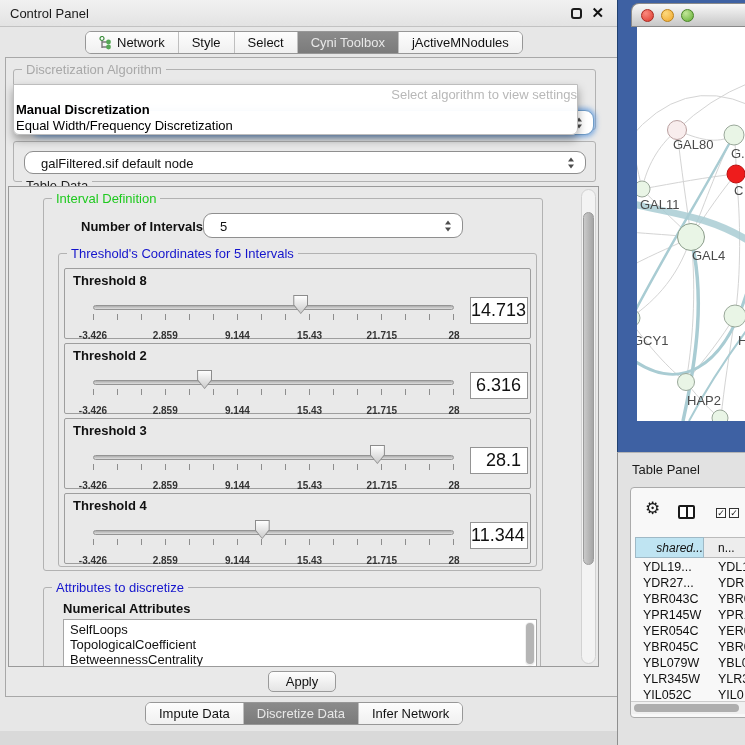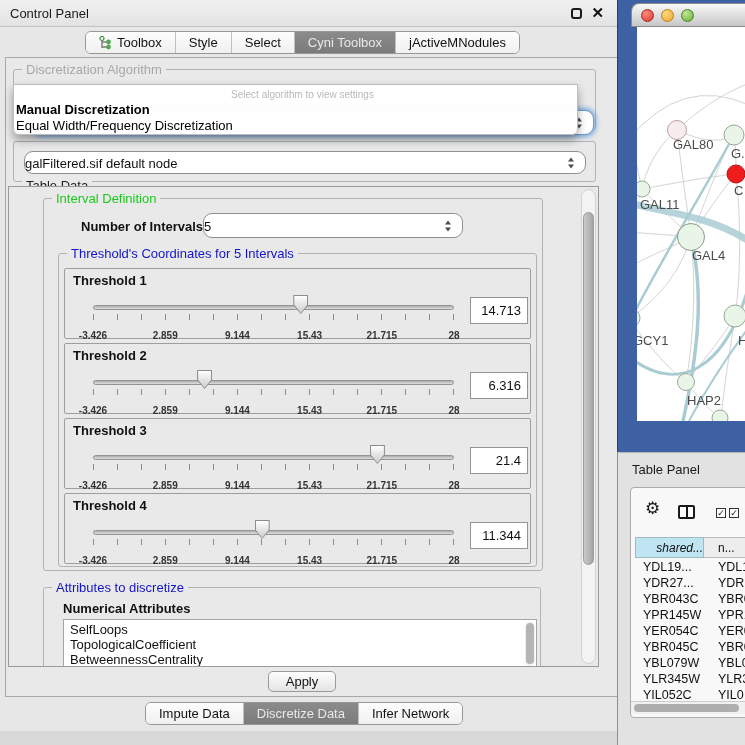--- a/index.html
+++ b/index.html
@@ -42,28 +42,28 @@
   .gtitle.dark  { color:#222;margin-top:44px; }
 
   .algo-group { left:7px; top:11px; width:583px; height:61px; }
   .algo-combo { position:absolute; left:18px; top:40px; width:562px; height:25px;
     background:#fff; border:1px solid #6f9cc8; border-radius:9px;
     box-shadow:0 0 5px 2px rgba(90,150,220,.75); }
 
   .popup { position:absolute; left:7px; top:26px; width:565px; height:51px; z-index:6;
     background:rgba(255,255,255,.97); border:1px solid #bdbdbd;
     border-radius:0 0 6px 6px; box-shadow:0 5px 10px rgba(0,0,0,.35); padding-top:2px; }
-  .popup-placeholder { text-align:center; color:#b8b8b8; font-size:10px; height:15px; line-height:15px;margin-left:14px; }
+  .popup-placeholder { text-align:right; color:#b8b8b8; font-size:13px; height:15px; line-height:15px;margin-left:14px; }
   .popup-item { font-size:13px; height:16px; line-height:16px; padding-left:2px; color:#000; }
   .popup-item.bold { font-weight:bold; }
 
   .tabledata-group { left:7px; top:83px; width:583px; height:41px; }
   .combo { position:absolute; background:#fff; border:1px solid #8f8f8f; border-radius:9px;
     font-size:13px; color:#111; }
-  .combo .combo-text { position:absolute; left:0; top:50%; transform:translateY(-50%); white-space:nowrap; }
+  .combo .combo-text { position:absolute; left:16px; top:50%; transform:translateY(-50%); white-space:nowrap; }
   .arrows { position:absolute; right:10px; top:50%; transform:translateY(-50%); width:7px; height:13px; }
   .arrows::before { content:""; position:absolute; left:0; top:1px;
     border-left:3.5px solid transparent; border-right:3.5px solid transparent; border-bottom:4.5px solid #4c4c4c; }
   .arrows::after { content:""; position:absolute; left:0; bottom:1px;
     border-left:3.5px solid transparent; border-right:3.5px solid transparent; border-top:4.5px solid #4c4c4c; }
   .tabledata-combo { left:18px; top:93px; width:562px; height:23px; }
 
   
   .scrollpane { position:absolute; left:2px; top:128px; width:591px; height:481px;
     border:1px solid #9a9a9a; background:#e9e9e9; overflow:hidden; }
@@ -86,21 +86,21 @@
     clip-path:polygon(0 0,100% 0,100% 52%,50% 100%,0 52%); background:#8c8c8c; }
   .thr-handle::before { content:""; position:absolute; inset:1px;
     clip-path:polygon(0 0,100% 0,100% 52%,50% 100%,0 52%);
     background:linear-gradient(#fefefe,#cccccc); }
   .thr-ticks { position:absolute; left:28px; top:45px; width:362px; height:6px;
     background-image:repeating-linear-gradient(to right,#8d8d8d 0 1px,transparent 1px 24px); }
   .thr-ticklabels { position:absolute; left:28px; top:53px; width:361px; height:12px; }
   .thr-ticklabels span { position:absolute; top:8px; transform:translateX(-50%);
     font-size:10px; font-weight:bold; color:#333; white-space:nowrap; }
   .thr-value { position:absolute; left:405px; top:28px; width:58px; height:27px;
-    background:#fff; border:1px solid #949494; font-size:13px; line-height:25px;
+    background:#fff; border:1px solid #949494; font-size:18px; line-height:25px;
     text-align:right; padding-right:6px; }
 
   .attr-group { left:34px; top:400px; width:498px; height:95px; }
   .attr-title { position:absolute; left:19px; top:13px; font-size:13px; font-weight:bold; }
   .attr-list { position:absolute; left:19px; top:31px; width:474px; height:49px;
     background:#fff; border:1px solid #a6a6a6; overflow:hidden; padding:2px 0 0 6px; }
   .attr-item { font-size:13px; line-height:15px; color:#111; white-space:nowrap; }
   .attr-scroll { position:absolute; right:1px; top:2px; width:10px; height:44px;
     background:#f0f0f0; border-radius:5px; }
   .attr-scroll-thumb { position:absolute; left:1px; top:1px; width:8px; height:41px;
@@ -169,21 +169,21 @@
   <div class="tabbar tabbar-top">
     <div class="tab">
       <svg width="13" height="14" viewBox="0 0 13 14">
         <line x1="3" y1="3" x2="3" y2="12" stroke="#7a7a7a" stroke-width="1.4"></line>
         <line x1="3" y1="6" x2="9" y2="6" stroke="#7a7a7a" stroke-width="1.4"></line>
         <line x1="3" y1="11" x2="9" y2="11" stroke="#7a7a7a" stroke-width="1.4"></line>
         <circle cx="3" cy="2.5" r="2" fill="#fff" stroke="#3f8f3f" stroke-width="1.2"></circle>
         <circle cx="9.5" cy="6" r="2.4" fill="#56a856"></circle>
         <circle cx="9.5" cy="11" r="2.4" fill="#56a856"></circle>
       </svg>
-      <span>Toolbox</span>
+      <span>Network</span>
     </div>
     <div class="tab">
       <span>Style</span>
     </div>
     <div class="tab">
       <span>Select</span>
     </div>
     <div class="tab selected">
       <span>Cyni Toolbox</span>
     </div>
@@ -222,21 +222,21 @@
         <span class="num-label">Number of Intervals</span>
         <div class="combo num-spinner">
           <span class="combo-text">5</span>
           <span class="arrows"></span>
         </div>
 
         <div class="group threshcoord-group">
           <span class="gtitle blue">Threshold's Coordinates for 5 Intervals</span>
           <div>
               <div class="thr-box">
-    <span class="thr-label">Threshold 1</span>
+    <span class="thr-label">Threshold 8</span>
     <div class="thr-track"></div>
     <div class="thr-handle" style="left: 228.291px;"></div>
     <div class="thr-ticks"></div>
     <div class="thr-ticklabels">
                   <span style="left: 0%;">-3.426</span>
                   <span style="left: 20%;">2.859</span>
                   <span style="left: 40%;">9.144</span>
                   <span style="left: 60%;">15.43</span>
                   <span style="left: 80%;">21.715</span>
                   <span style="left: 100%;">28</span>
@@ -264,21 +264,21 @@
     <div class="thr-handle" style="left: 304.894px;"></div>
     <div class="thr-ticks"></div>
     <div class="thr-ticklabels">
                   <span style="left: 0%;">-3.426</span>
                   <span style="left: 20%;">2.859</span>
                   <span style="left: 40%;">9.144</span>
                   <span style="left: 60%;">15.43</span>
                   <span style="left: 80%;">21.715</span>
                   <span style="left: 100%;">28</span>
                 </div>
-    <div class="thr-value">21.4</div>
+    <div class="thr-value">28.1</div>
   </div>
               <div class="thr-box">
     <span class="thr-label">Threshold 4</span>
     <div class="thr-track"></div>
     <div class="thr-handle" style="left: 189.697px;"></div>
     <div class="thr-ticks"></div>
     <div class="thr-ticklabels">
                   <span style="left: 0%;">-3.426</span>
                   <span style="left: 20%;">2.859</span>
                   <span style="left: 40%;">9.144</span>

